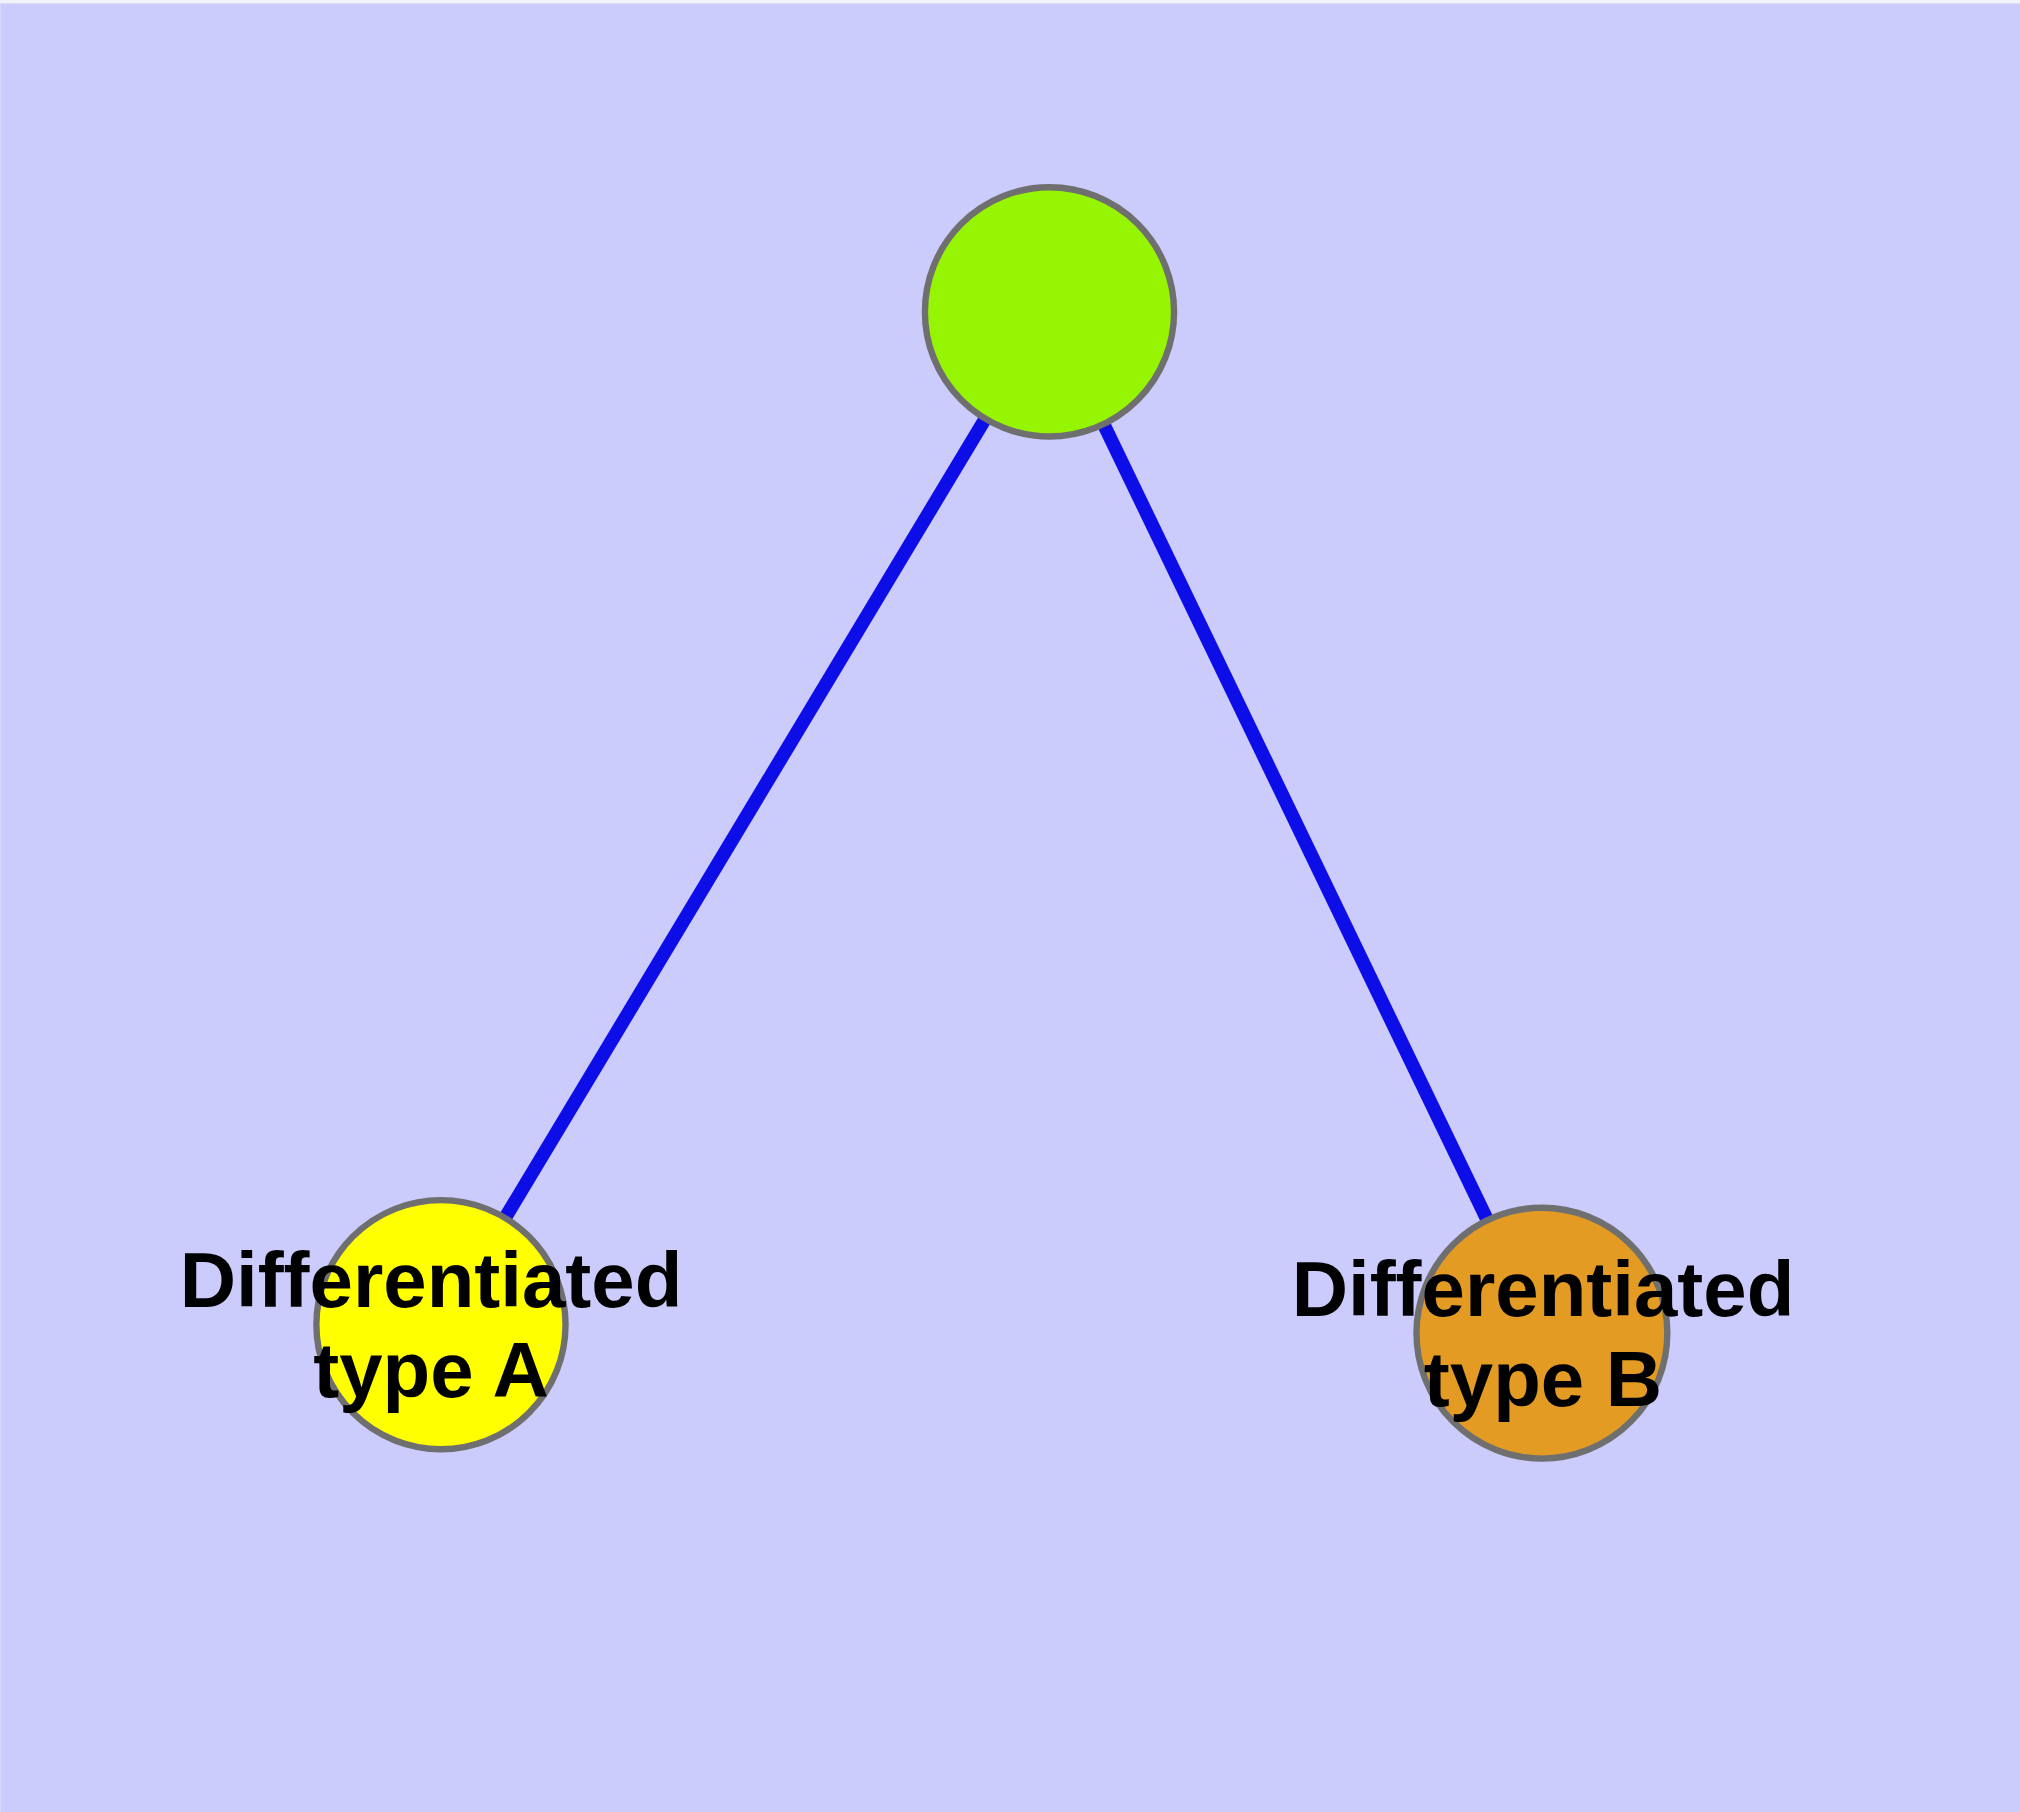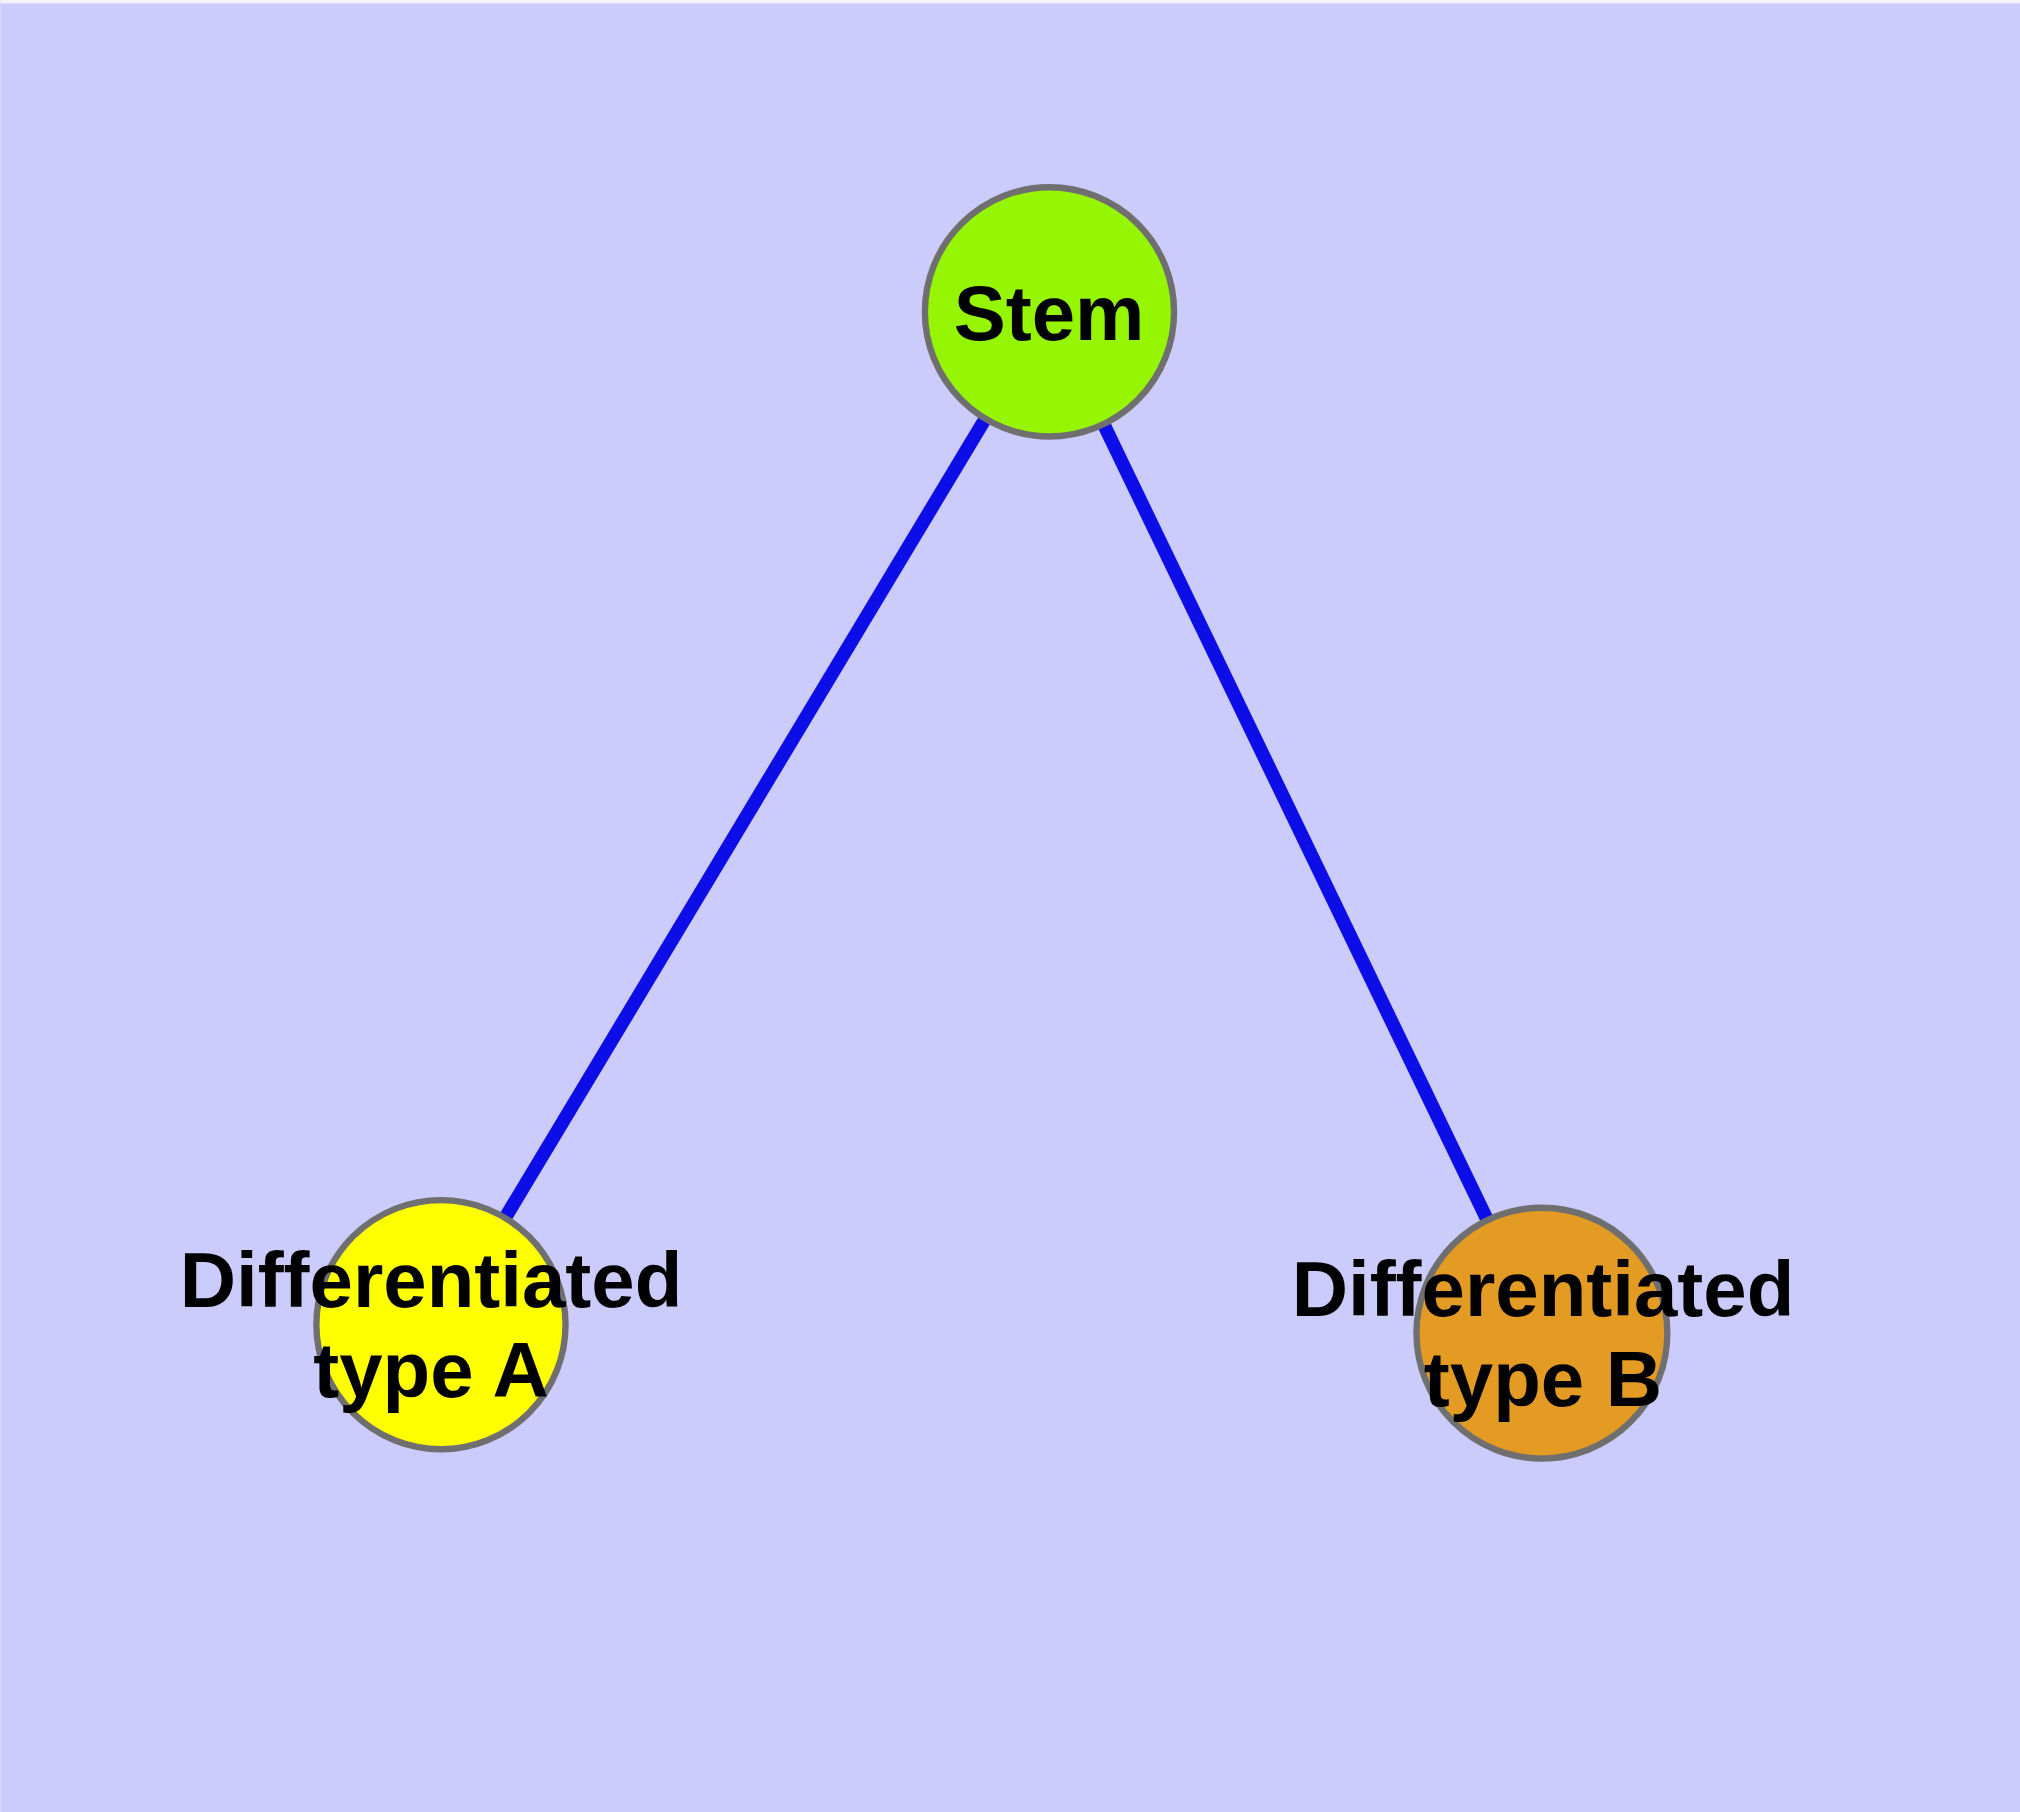--- a/index.html
+++ b/index.html
@@ -47,19 +47,18 @@
     <rect x="0" y="0" width="2384" height="4" fill="#f2f2f8"></rect>
 
     <line x1="1238" y1="368" x2="520" y2="1563" stroke-width="16" stroke="#0d0de8"></line>
     <line x1="1238" y1="368" x2="1819" y2="1573" stroke-width="16" stroke="#0d0de8"></line>
 
     <circle cx="1238" cy="368" r="147" stroke-width="7.5" fill="#96f502" stroke="#6f6f6f"></circle>
     <circle cx="520" cy="1563" r="147" stroke-width="7.5" fill="#ffff00" stroke="#6f6f6f"></circle>
     <circle cx="1819" cy="1573" r="148" stroke-width="7.5" fill="#e39b24" stroke="#6f6f6f"></circle>
   </svg>
 
-  <div class="node-label" id="label-stem">Stem</div>
   <div class="node-label" id="label-a">Differentiated
 type A</div>
   <div class="node-label" id="label-b">Differentiated
 type B</div>
 </div>
 
 
 </body></html>

